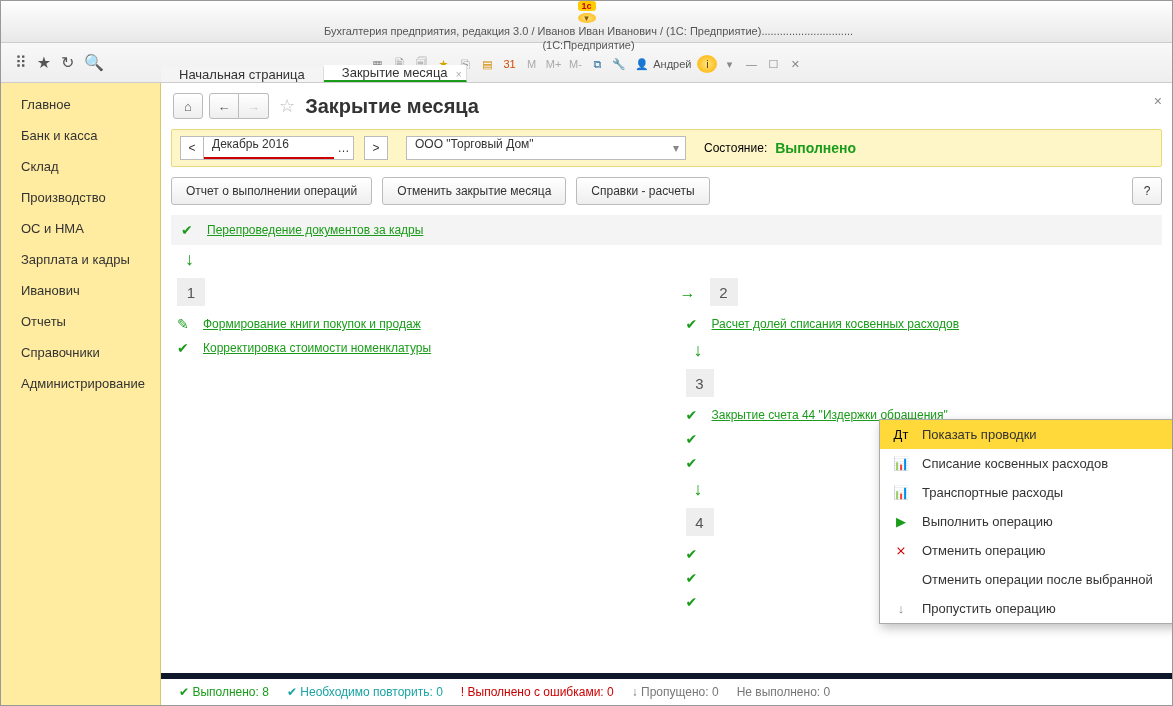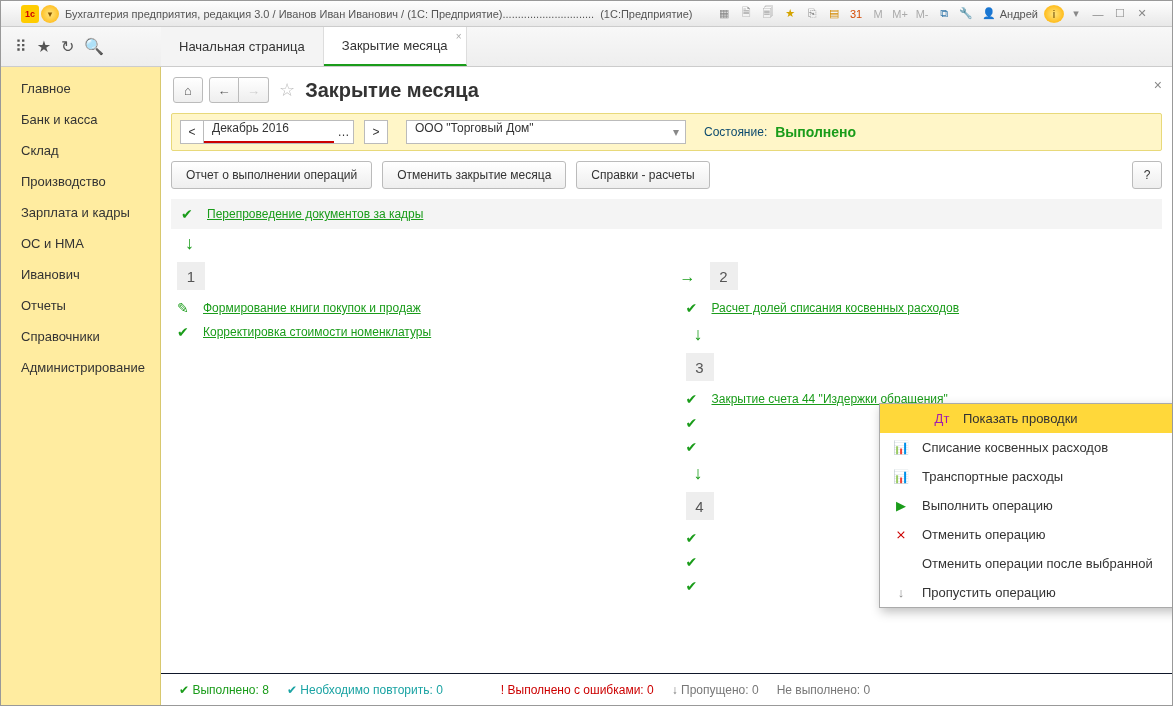--- a/index.html
+++ b/index.html
@@ -1,30 +1,30 @@
 <!DOCTYPE html>
 <html><head>
 <meta charset="utf-8">
 <style>
   * { box-sizing: border-box; margin: 0; padding: 0; font-family: Arial, sans-serif; }
   body { background: #f0f0f0; font-size: 12px; color: #333; }
   .window { width: 1173px; height: 706px; background: #fff; border: 1px solid #999; position: relative; overflow: hidden; }
-  .titlebar { height: 26px; background: linear-gradient(#fefefe,#e8e8e8); border-bottom: 1px solid #ccc; display: flex; align-items: center; padding: 0 20px; gap: 2px; }
+  .titlebar { height: 42px; background: linear-gradient(#fefefe,#e8e8e8); border-bottom: 1px solid #ccc; display: flex; align-items: center; padding: 0 4px; gap: 2px; flex-direction: column; }
   .tb-logo { width: 18px; height: 18px; background: #ffcc00; border-radius: 3px; display: flex; align-items: center; justify-content: center; font-size: 9px; font-weight: bold; color: #c00; }
   .tb-dd { width: 18px; height: 18px; background: radial-gradient(#ffe680,#ffb000); border-radius: 50%; display:flex;align-items:center;justify-content:center;color:#885500;font-size:9px;}
   .tb-title { font-size: 11px; color: #555; margin-left: 4px; flex: 0 0 auto; white-space: nowrap; }
   .tb-spacer { flex: 1; }
   .tb-icons { display:flex; gap:2px; align-items:center; }
   .tb-ic { width: 20px; height: 18px; display:flex;align-items:center;justify-content:center;color:#888;font-size:11px;border:1px solid transparent;border-radius:2px;}
   .tb-user{display:flex;align-items:center;gap:4px;color:#555;font-size:11px;padding:0 4px;}
 
   .toolbar2 { height: 40px; background: linear-gradient(#f8f8f8,#eee); border-bottom: 1px solid #ccc; display:flex; align-items:stretch; }
   .tb2-left { width: 160px; display:flex;align-items:center;gap:10px;padding-left:14px; }
   .tb2-ic { color:#555; font-size:16px; }
-  .tabs { display:flex; }
+  .tabs { display:flex;align-items:flex-end; }
   .tab { padding: 0 18px; display:flex;align-items:center;font-size:13px;color:#333;border-right:1px solid #ddd;position:relative;background:#f4f4f4;}
   .tab.active { background:#fff; border-bottom:2px solid #1a9c1a; }
   .tab .close{position:absolute;right:4px;top:4px;font-size:10px;color:#aaa;}
 
   .body { display:flex; height: calc(706px - 26px - 40px); }
   .sidebar { width: 160px; background: #ffeca0; border-right: 1px solid #d8c86e; padding: 6px 8px; }
   .sb-item { padding: 8px 12px; font-size: 13px; color:#333; cursor:pointer; }
 
   .content { flex:1; background:#fff; position:relative; overflow:hidden; }
   .ct-head { display:flex;align-items:center;gap:6px;padding:10px 12px; }
@@ -38,21 +38,21 @@
   .ct-close{position:absolute;right:10px;top:10px;font-size:14px;color:#888;}
 
   .yellow-bar{background:#fff6c8;border:1px solid #e8d97a;margin:0 10px;padding:6px 8px;display:flex;align-items:center;gap:8px;border-radius:2px;}
   .period-box{display:flex;align-items:center;}
   .pb-btn{width:24px;height:24px;border:1px solid #bbb;background:#fff;display:flex;align-items:center;justify-content:center;}
   .pb-input{height:24px;border:1px solid #bbb;border-left:none;border-right:none;padding:0 8px;width:130px;background:#fff;position:relative;}
   .pb-input::after{content:"";position:absolute;left:0;right:0;bottom:0;height:2px;background:#c00;}
   .pb-dots{width:20px;height:24px;border:1px solid #bbb;border-left:none;background:#fff;display:flex;align-items:center;justify-content:center;}
   .org-select{height:24px;border:1px solid #bbb;background:#fff;padding:0 24px 0 8px;width:280px;position:relative;margin-left:10px;}
   .org-select::after{content:"▾";position:absolute;right:6px;top:4px;color:#888;}
-  .state-lbl{margin-left:10px;color:#0c4a6e;}
+  .state-lbl{margin-left:10px;color:#000000;}
   .state-val{color:#1a9c1a;font-weight:bold;font-size:14px;}
 
   .btn-row{display:flex;gap:10px;padding:10px 10px 6px 10px;align-items:center;}
   .btn{height:28px;padding:0 14px;border:1px solid #bbb;border-radius:3px;background:linear-gradient(#fff,#eee);display:flex;align-items:center;font-size:12px;cursor:pointer;}
   .btn.primary{background:linear-gradient(#ffe96b,#ffd83a);border-color:#d4b820;font-weight:bold;}
   .btn.help{width:28px;justify-content:center;margin-left:auto;}
 
   .stages{padding:0 10px;}
   .stage-line{background:#f4f4f4;padding:7px 10px;display:flex;align-items:center;gap:10px;margin-top:4px;}
   .chk{color:#1a9c1a;font-size:14px;width:16px;}
@@ -63,24 +63,24 @@
   .cols{display:flex;gap:26px;}
   .col{flex:1;}
   .step-num{width:28px;height:28px;background:#eee;display:flex;align-items:center;justify-content:center;font-size:15px;color:#555;margin:4px 0 6px 6px;}
   .op-line{display:flex;align-items:center;gap:10px;padding:4px 6px;}
 
   .ctx-menu{position:absolute;left:718px;top:336px;width:340px;background:#fff;border:1px solid #aaa;box-shadow:2px 4px 10px rgba(0,0,0,.25);z-index:50;}
   .ctx-item{display:flex;align-items:center;gap:12px;padding:7px 12px;font-size:13px;color:#333;cursor:pointer;}
   .ctx-item.hl{background:#ffd83a;}
   .ctx-ic{width:18px;text-align:center;font-size:13px;}
 
-  .footer{position:absolute;left:160px;right:0;bottom:0;height:32px;border-top:1px solid #0f172a;display:flex;align-items:center;gap:18px;padding:0 18px;font-size:12px;}
+  .footer{position:absolute;left:160px;right:0;bottom:0;height:32px;border-top:6px solid #0f172a;display:flex;align-items:center;gap:18px;padding:0 18px;font-size:12px;}
   .ft-green{color:#1a9c1a;}
   .ft-teal{color:#1aa3a3;}
-  .ft-red{color:#c00;margin-left:40px;}
+  .ft-red{color:#c00;}
   .ft-grey{color:#777;}
 </style>
 </head>
 <body>
 
 <div class="window">
 
   <div class="titlebar">
     <div class="tb-logo">1c</div>
     <div class="tb-dd">▾</div>
@@ -130,22 +130,22 @@
     </div>
   </div>
 
   <div class="body">
 
     <div class="sidebar">
       <div class="sb-item">Главное</div>
       <div class="sb-item">Банк и касса</div>
       <div class="sb-item">Склад</div>
       <div class="sb-item">Производство</div>
+      <div class="sb-item">ОС и НМА</div>
       <div class="sb-item">Зарплата и кадры</div>
-      <div class="sb-item">ОС и НМА</div>
       <div class="sb-item">Иванович</div>
       <div class="sb-item">Отчеты</div>
       <div class="sb-item">Справочники</div>
       <div class="sb-item">Администрирование</div>
     </div>
 
     <div class="content">
       <div class="ct-close">×</div>
 
       <div class="ct-head">
@@ -241,21 +241,21 @@
               </div>
             <div class="op-line">
                 <span class="chk">✔</span>
               </div>
           </div>
         </div>
       </div>
 
       <div class="ctx-menu">
         <div class="ctx-item hl">
-          <span class="ctx-ic" style="color:#a21caf;margin-left:41px;">Дт</span>
+          <span class="ctx-ic" style="color:#000000;">Дт</span>
           <span>Показать проводки</span>
         </div>
         <div class="ctx-item">
           <span class="ctx-ic">📊</span>
           <span>Списание косвенных расходов</span>
         </div>
         <div class="ctx-item">
           <span class="ctx-ic">📊</span>
           <span>Транспортные расходы</span>
         </div>

